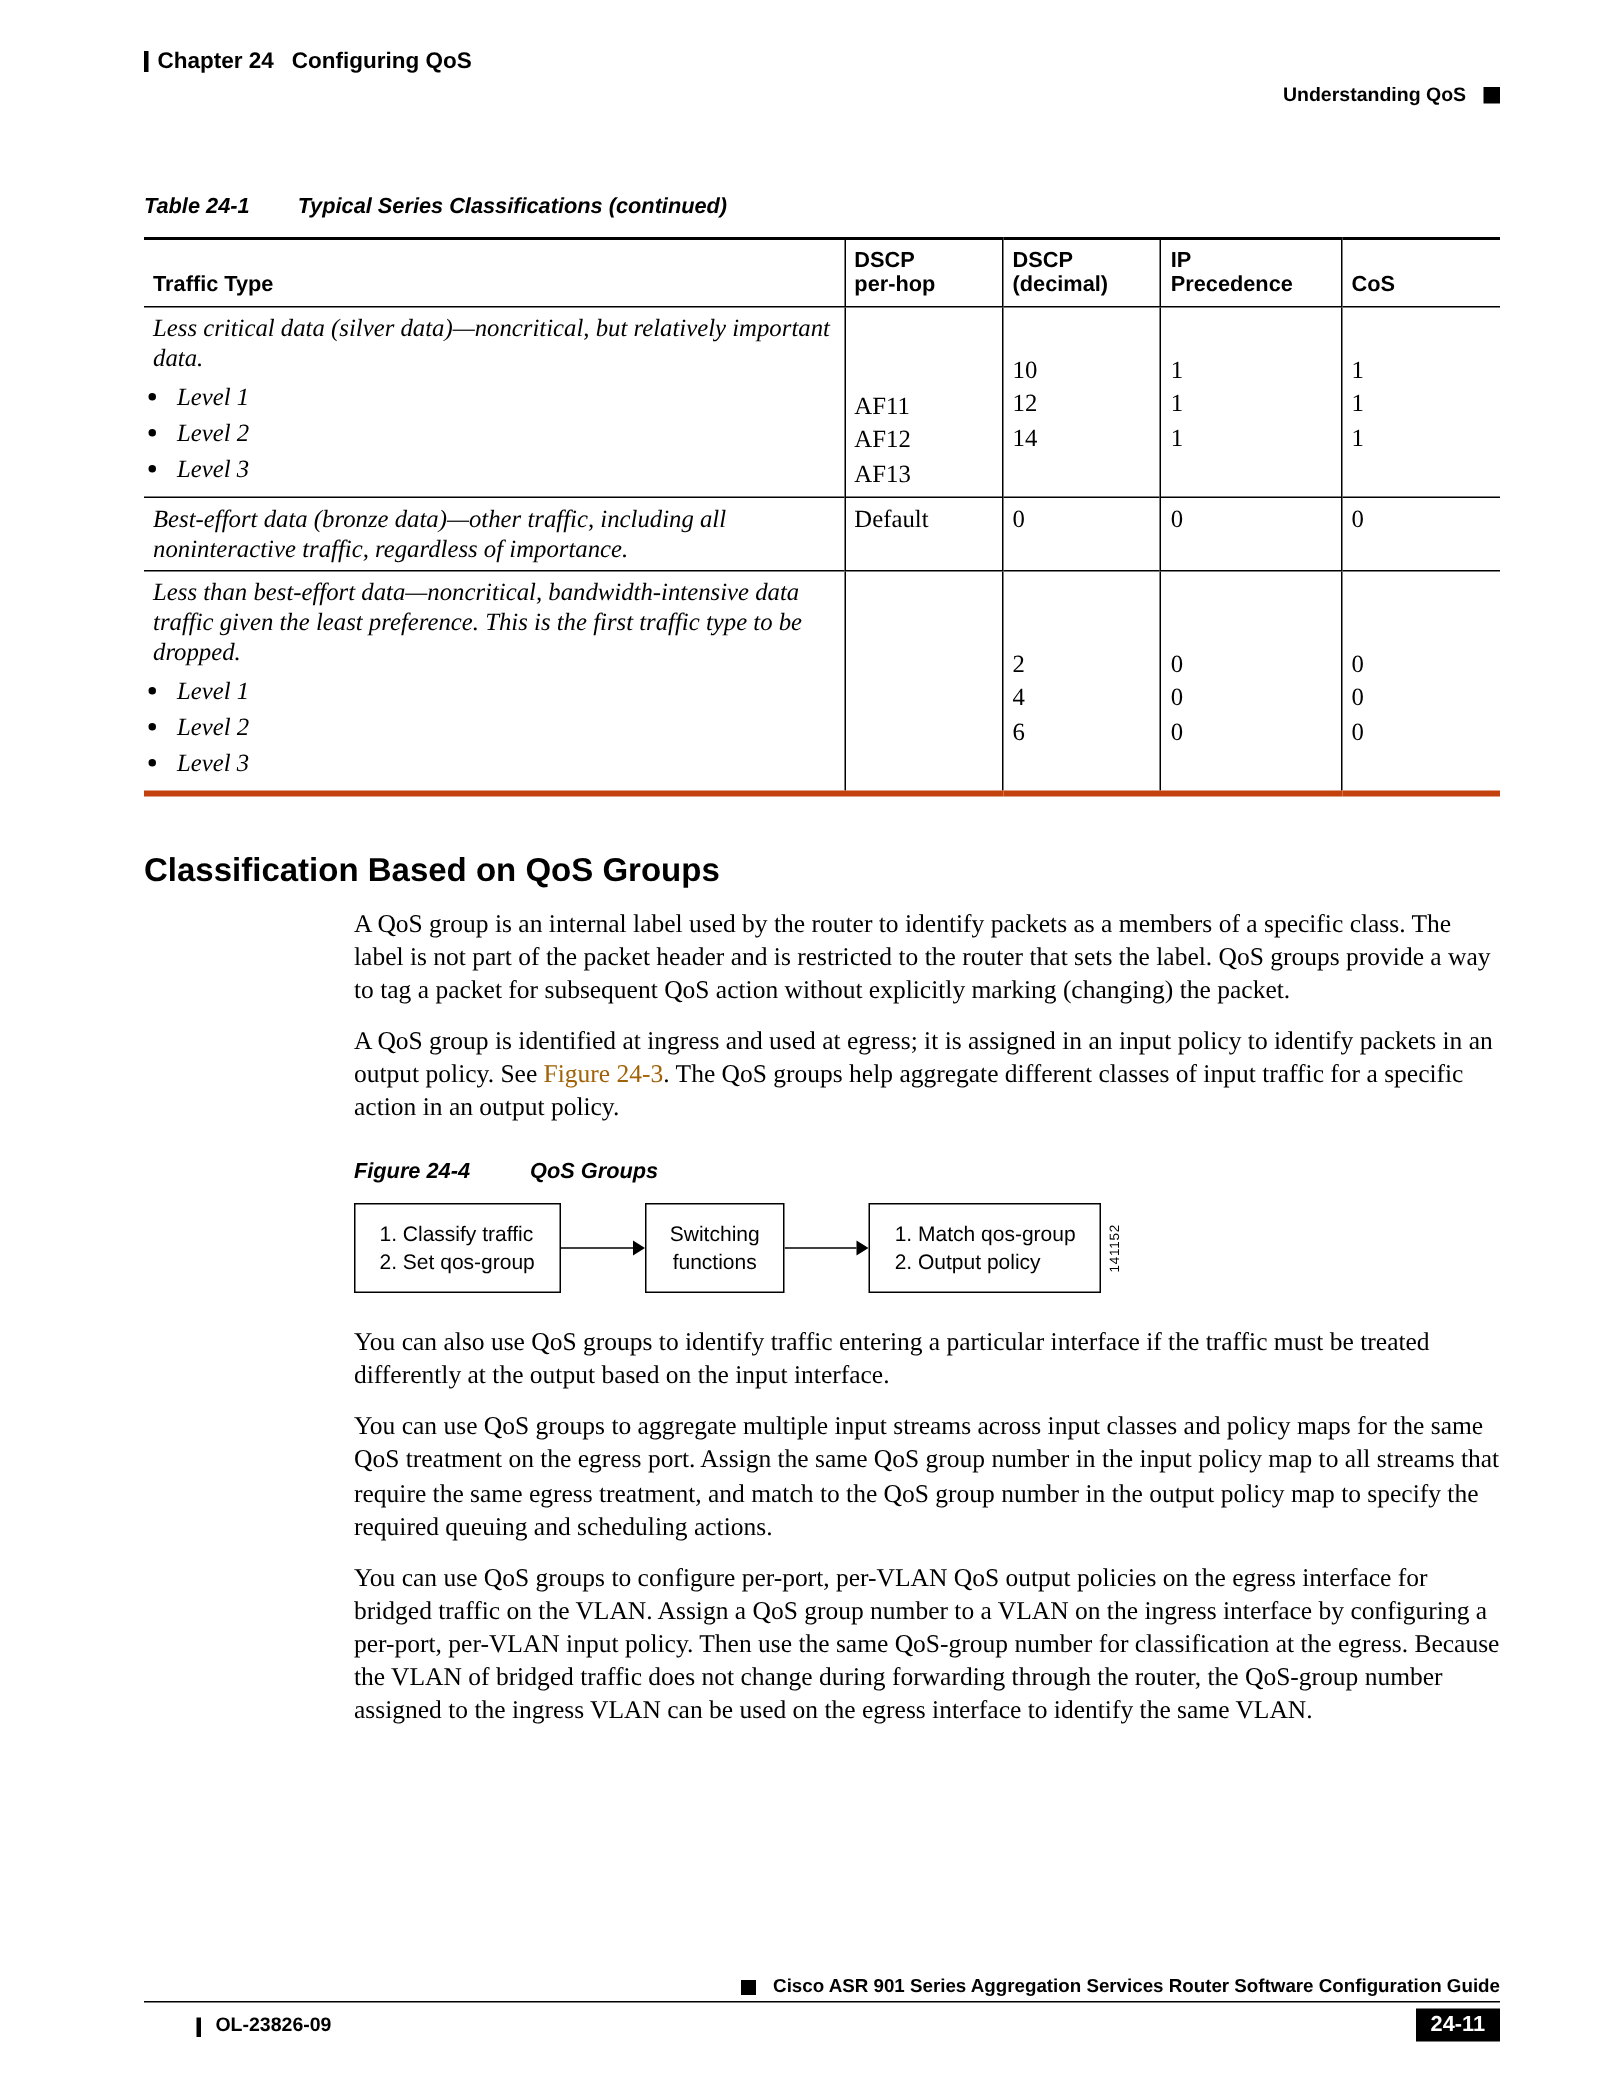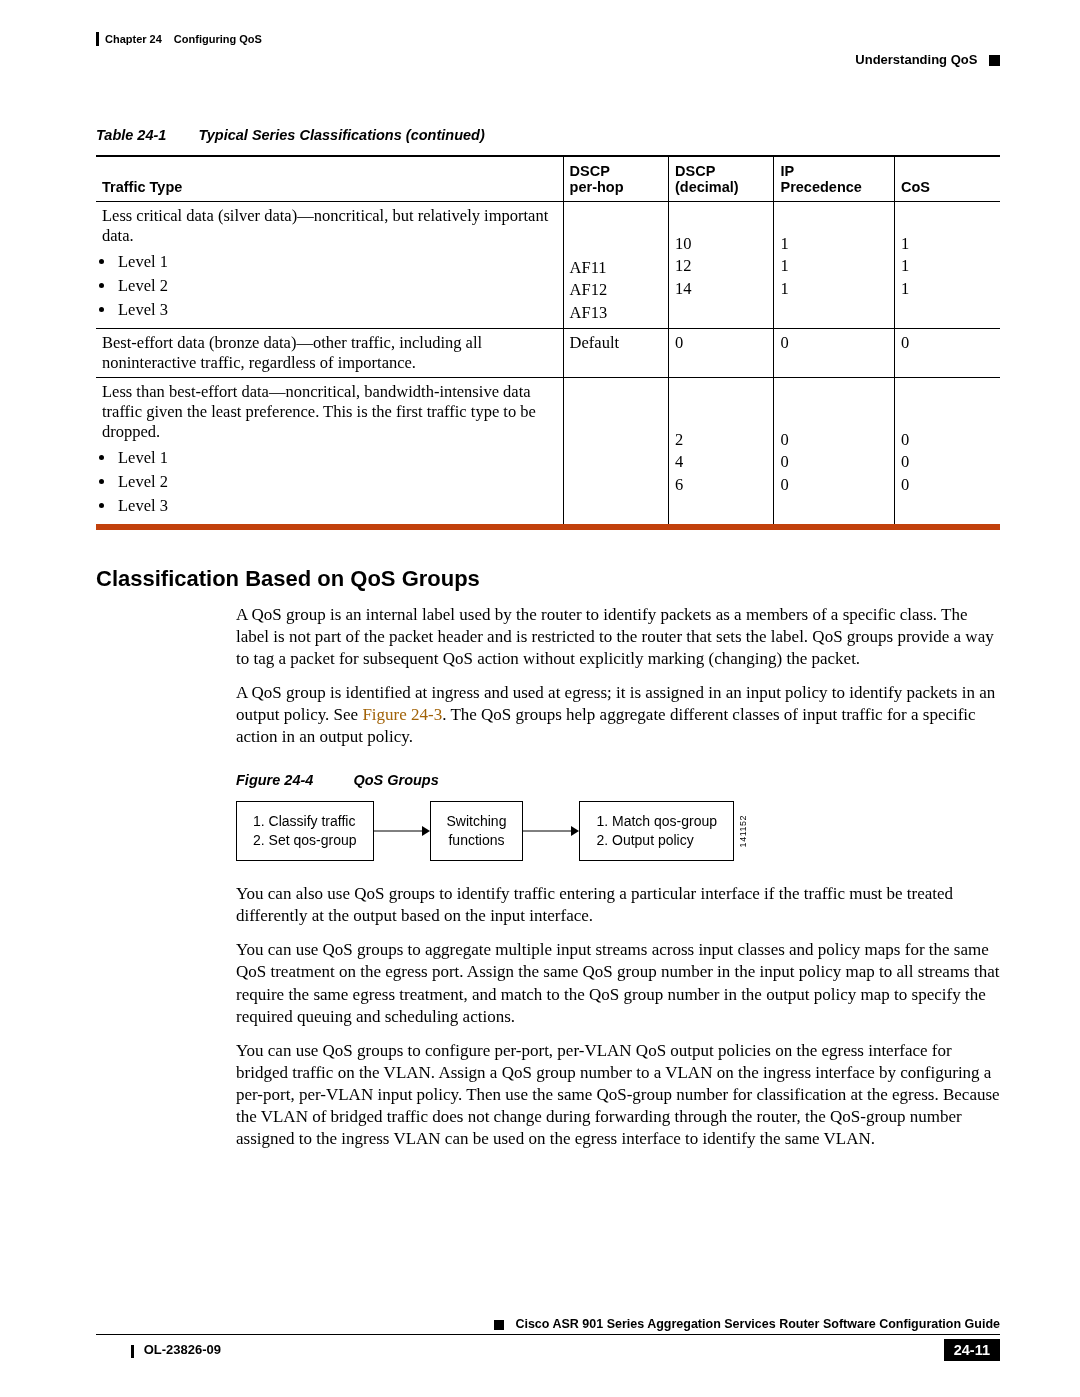--- a/index.html
+++ b/index.html
@@ -14,21 +14,21 @@
     height: 1397px;
     position: relative;
     box-sizing: border-box;
     padding: 32px 80px 40px 96px;
   }
   .header-row {
     display: flex;
     align-items: center;
     font-family: Arial, Helvetica, sans-serif;
     font-weight: bold;
-    font-size: 11px;
+    font-size: 15px;
     margin-bottom: 4px;
   }
   .header-bar {
     width: 3px;
     height: 14px;
     background: #000;
     margin-right: 6px;
   }
   .header-chapter {
     margin-right: 12px;
@@ -74,23 +74,23 @@
     border-left: 1px solid #000;
   }
   table.traffic th:first-child { border-left: none; }
   table.traffic td {
     vertical-align: top;
     padding: 4px 6px;
     border-left: 1px solid #000;
     font-family: "Times New Roman", Times, serif;
     font-size: 16.5px;
   }
-  table.traffic td:first-child { border-left: none; }
+  table.traffic td:first-child { border-left: none; font-style: italic; }
   table.traffic tr.sep td { border-top: 1px solid #000; }
-  table.traffic tr.bottom td { border-bottom: 6px solid #c2410c; }
+  table.traffic tr.bottom td { border-bottom: 4px solid #c2410c; }
   .bullets { margin: 6px 0 0 14px; padding: 0; }
   .bullets li { margin: 4px 0 4px 0; padding-left: 2px; }
   .stack div { line-height: 1.35; }
   h2.section {
     font-family: Arial, Helvetica, sans-serif;
     font-weight: bold;
     font-size: 22px;
     margin: 36px 0 12px 0;
   }
   .body-text {

